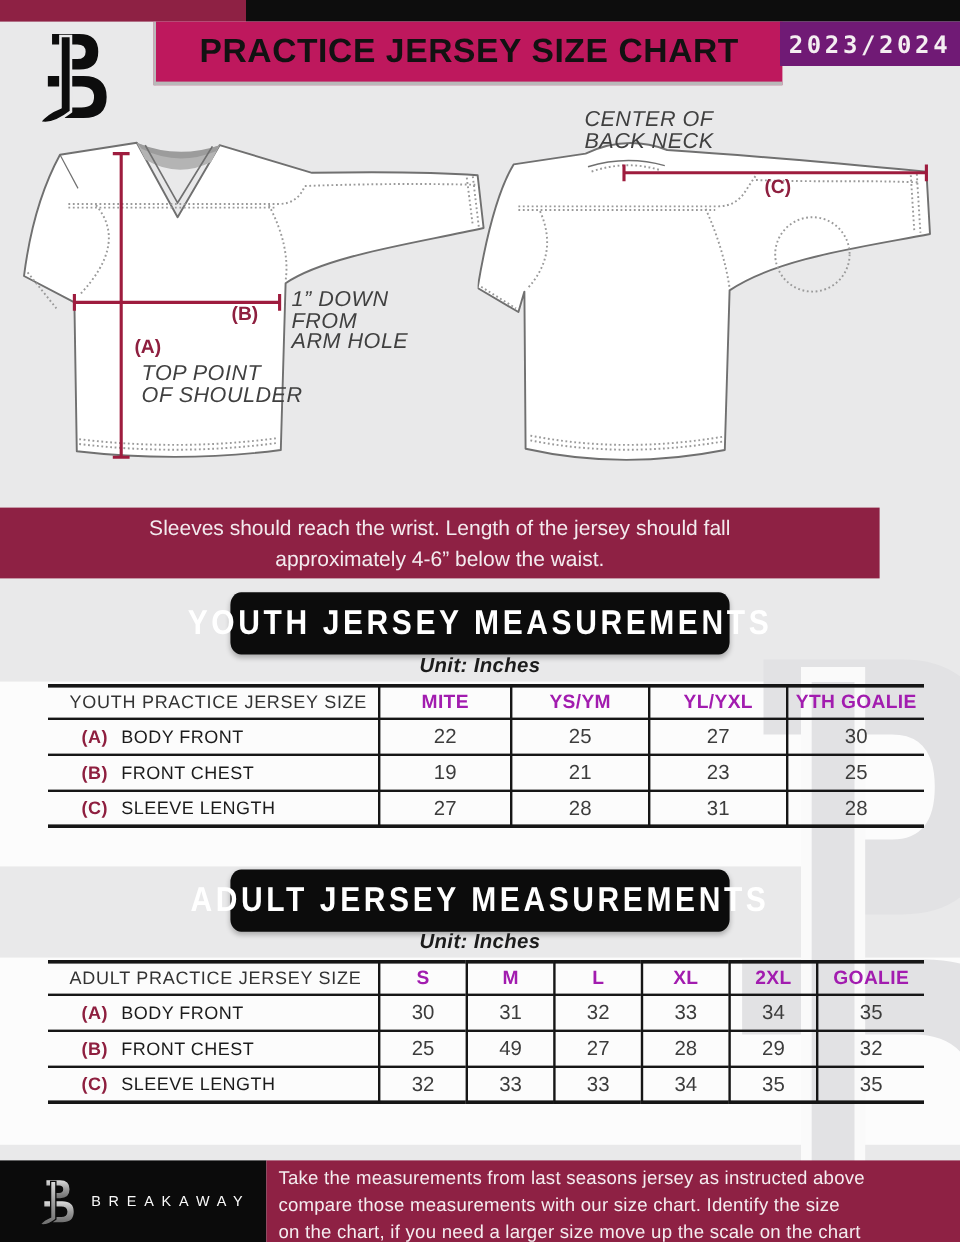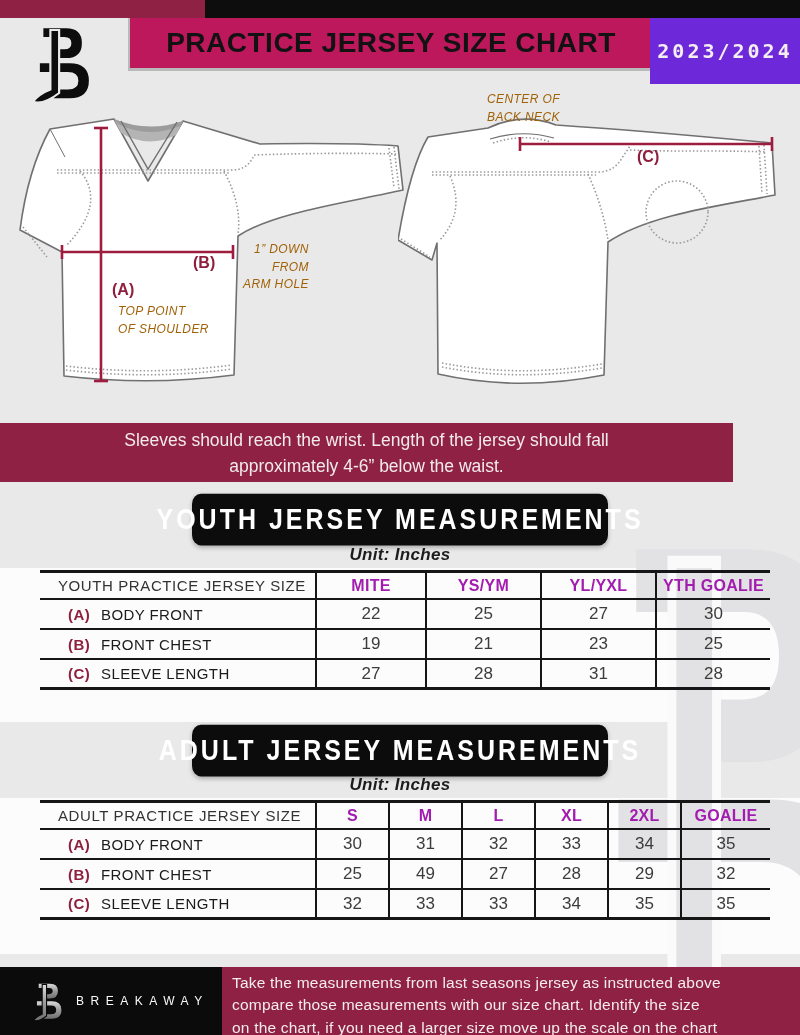--- a/index.html
+++ b/index.html
@@ -13,31 +13,31 @@
   
   .strip-maroon{left:0;top:0;width:205px;height:18px;background:#8e2144;z-index:4;}
   .strip-black{left:205px;top:0;width:595px;height:18px;background:#0d0d0d;z-index:4;}
   .title-bar{
     left:128px;top:18px;width:522px;height:50px;background:#be185d;z-index:5;
     border-left:2px solid #b9b9b9;border-bottom:3px solid #b9b9b9;
     display:flex;align-items:center;justify-content:center;
   }
   .title-bar h1{margin:0;font-size:28px;font-weight:bold;color:#121212;letter-spacing:.5px;}
   .year-box{
-    left:650px;top:18px;width:150px;height:66px;background:#6d28d9;z-index:5;
+    left:650px;top:18px;width:150px;height:37px;background:#701a75;z-index:5;
     display:flex;align-items:center;justify-content:center;
     font-family:"DejaVu Sans Mono", monospace;font-weight:bold;
     color:#f4eef1;font-size:20px;letter-spacing:3px;
   }
   .brand-logo{left:26px;top:23px;z-index:5;}
   
   .jersey-svg{z-index:2;}
   .front-svg{left:10px;top:113px;}
   .back-svg{left:398px;top:112px;}
-  .ann{z-index:3;color:#a16207;font-style:italic;font-size:12px;line-height:17.5px;letter-spacing:.4px;}
+  .ann{z-index:3;color:#404040;font-style:italic;font-size:18px;line-height:17.5px;letter-spacing:.4px;}
   .ann-key{z-index:3;color:#8e1f3f;font-weight:bold;font-size:16px;font-style:normal;}
   
   .banner{
     left:0;top:423px;width:733px;height:59px;background:#8e2144;z-index:4;
     display:flex;flex-direction:column;align-items:center;justify-content:center;
     color:#f3eaee;font-size:17.5px;line-height:26px;
   }
   
   .white-strip{left:0;width:800px;background:#fcfcfc;z-index:0;}
   .ws-youth{top:568px;height:154px;}
@@ -152,21 +152,21 @@
       <path d="M3 127 L32 145"></path>
     </g>
     <g stroke="#9e1c3e" stroke-width="2.6">
       <path d="M122 32 H374"></path>
         <path d="M122 25 V39"></path>
         <path d="M374 25 V39"></path>
     </g>
   </svg>
 
   <div class="abs ann-key" style="left:193px;top:254px;">(B)</div>
-  <div class="abs ann" style="left:243px;top:241px;text-align:right;">
+  <div class="abs ann" style="left:243px;top:241px;">
     <div>1” DOWN</div>
     <div>FROM</div>
     <div>ARM HOLE</div>
   </div>
   <div class="abs ann-key" style="left:112px;top:281px;">(A)</div>
   <div class="abs ann" style="left:118px;top:303px;">
     <div>TOP POINT</div>
     <div>OF SHOULDER</div>
   </div>
   <div class="abs ann" style="left:487px;top:91px;">

